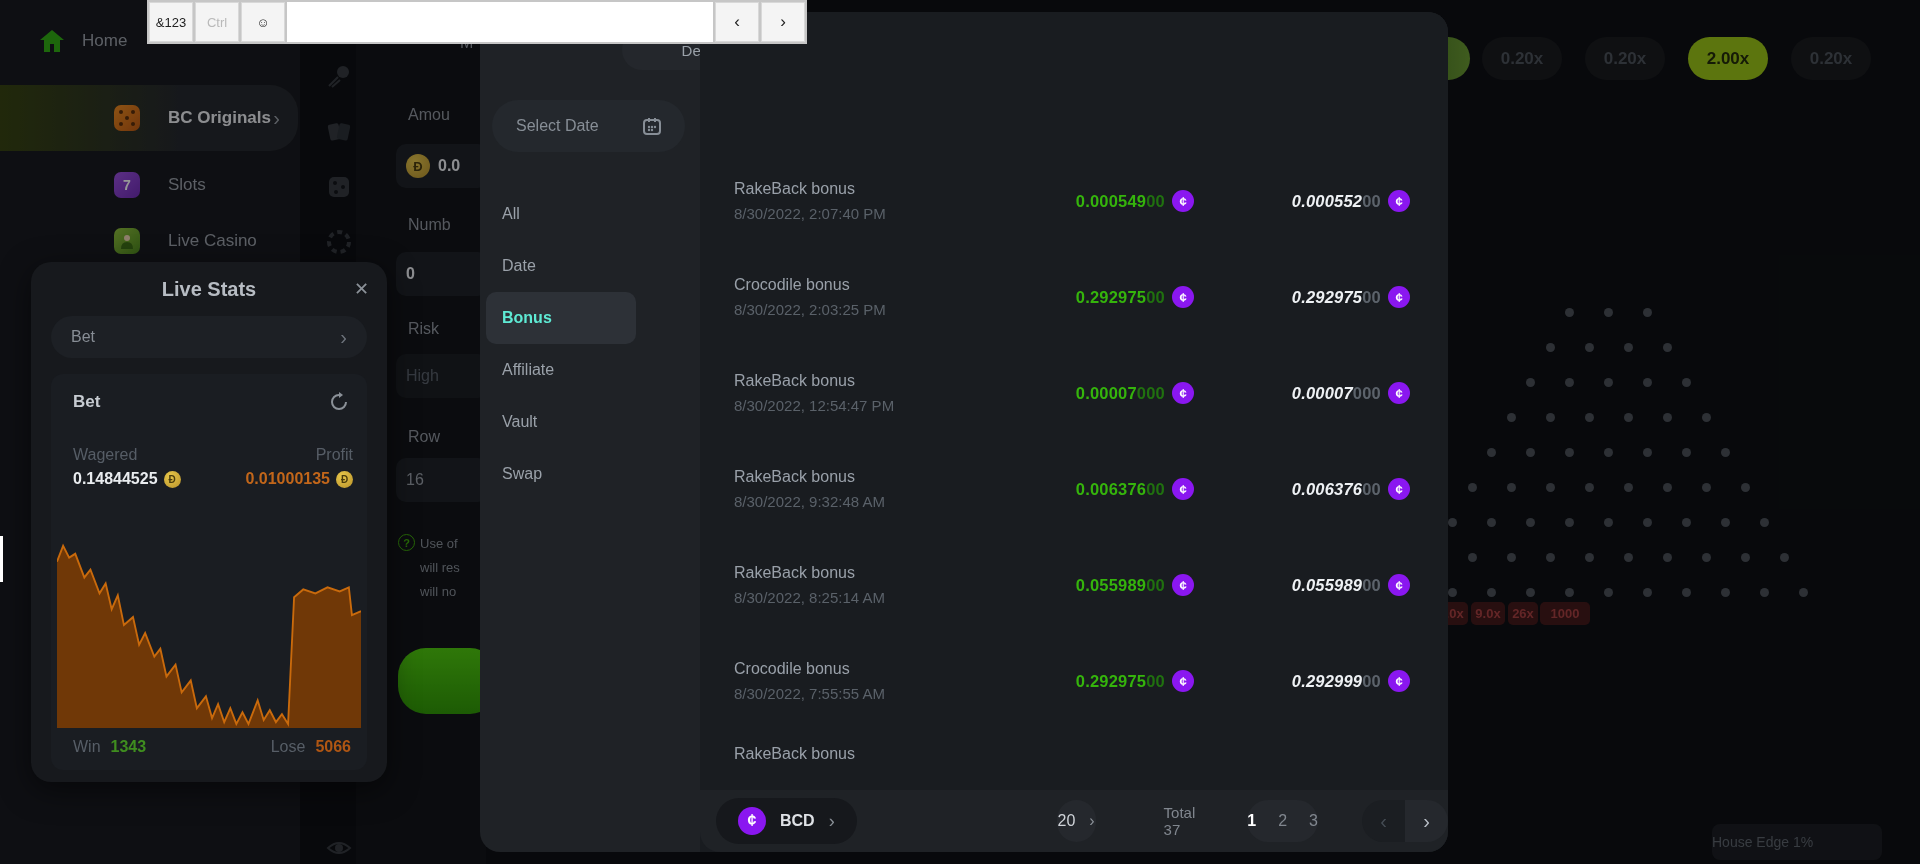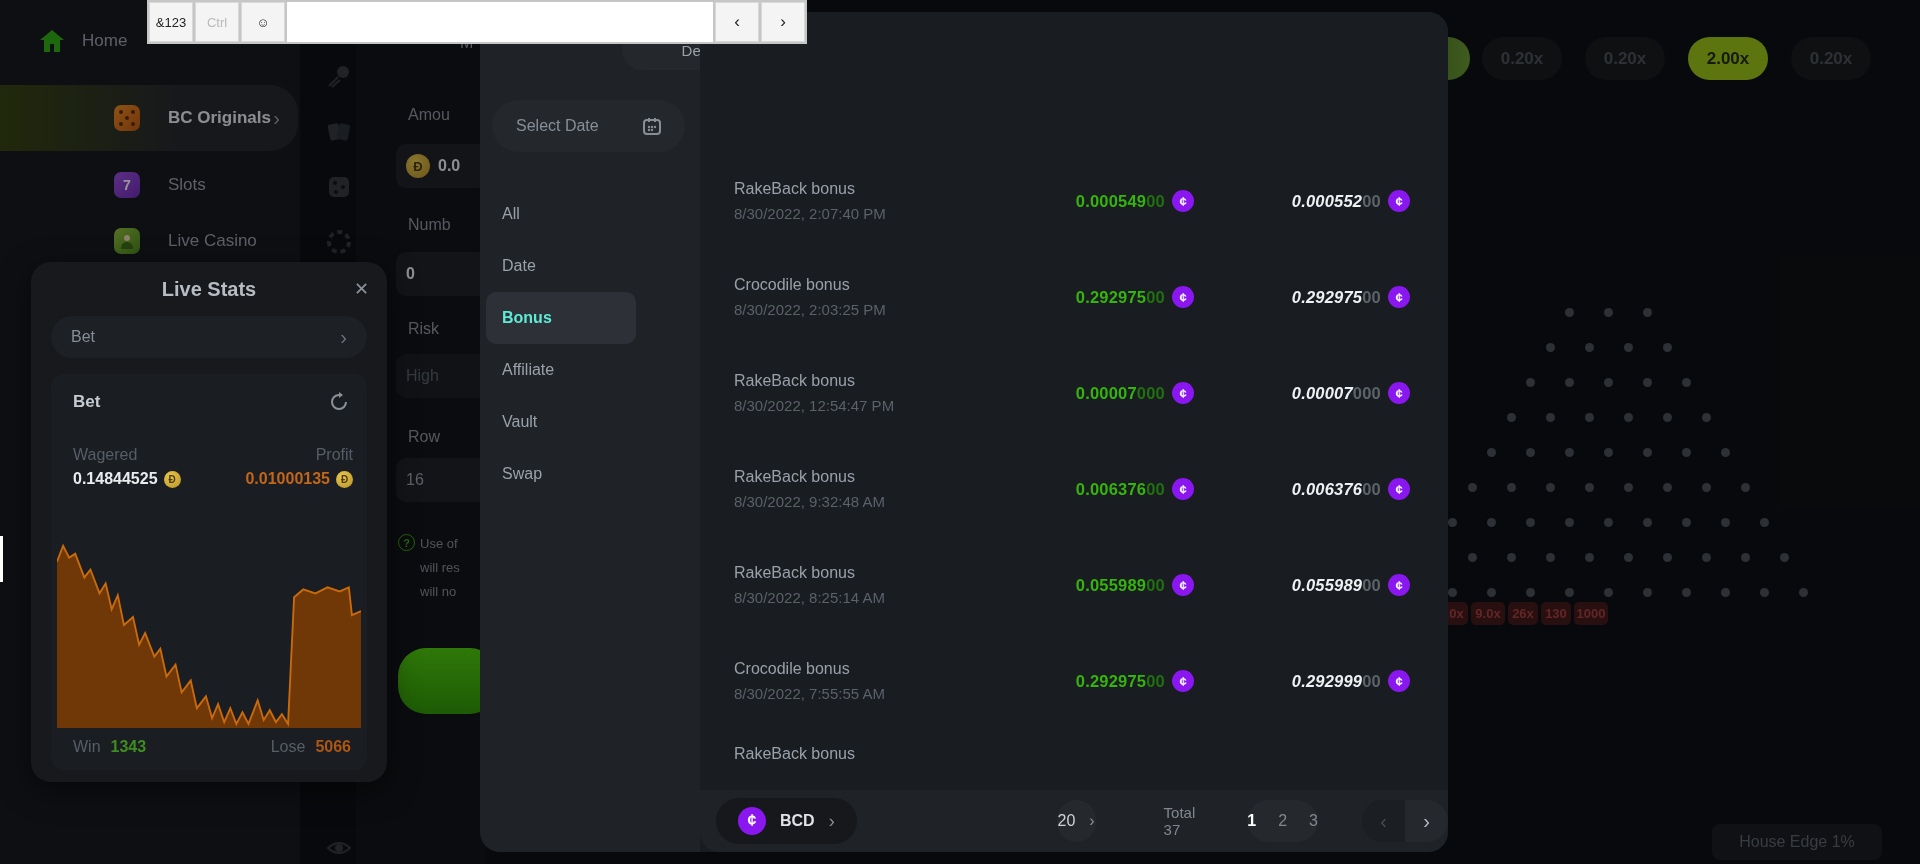--- a/index.html
+++ b/index.html
@@ -48,21 +48,21 @@
   .mult-pill { width:80px; height:43px; border-radius:22px; background:#17191b; color:#4b5158; font-weight:bold;
     font-size:17px; display:flex; align-items:center; justify-content:center; }
   .mult-pill.active { background:#9cc613; color:#222b07; }
   #mult-row { position:absolute; left:1482px; top:37px; display:flex; gap:23px; }
   .half-pill { position:absolute; left:1426px; top:37px; width:44px; height:43px; border-radius:22px;
     background:linear-gradient(90deg,#4f7d22,#6a9b30); }
   .peg { position:absolute; width:9px; height:9px; border-radius:50%; background:#4b5057; }
   .slot { position:absolute; top:602px; height:23px; border-radius:5px; background:#421717; color:#a83e3e;
     font-weight:bold; font-size:13px; display:flex; align-items:center; justify-content:center; }
   .house-edge { position:absolute; left:1712px; top:824px; width:170px; height:36px; background:#191b1f; border-radius:8px;
-    color:#5d646c; font-size:16px; display:flex; align-items:center; justify-content:center; }
+    color:#5d646c; font-size:14px; display:flex; align-items:center; }
 
   
   #overlay { position:absolute; inset:0; background:rgba(4,5,7,.42); z-index:1; }
 
   
   .livestats { position:absolute; left:31px; top:262px; width:356px; height:520px; background:#17191d;
     border-radius:20px; z-index:2; box-shadow:0 8px 30px rgba(0,0,0,.5); }
   .ls-title { position:absolute; top:16px; width:100%; text-align:center; color:#b7bcc3; font-size:20px; font-weight:bold; }
   .ls-close { position:absolute; right:18px; top:16px; color:#8b9198; font-size:18px; cursor:pointer; }
   .ls-select { position:absolute; left:20px; top:54px; width:316px; height:42px; background:#1d2025; border-radius:21px;
@@ -221,21 +221,21 @@
       <div class="peg" style="left: 1682px; top: 588px;"></div>
       <div class="peg" style="left: 1721px; top: 588px;"></div>
       <div class="peg" style="left: 1760px; top: 588px;"></div>
       <div class="peg" style="left: 1799px; top: 588px;"></div>
     </div>
   <div id="slots">
       <div class="slot" style="left: 1434px; width: 34px;">4.0x</div>
       <div class="slot" style="left: 1471px; width: 34px;">9.0x</div>
       <div class="slot" style="left: 1508px; width: 30px;">26x</div>
       <div class="slot" style="left: 1541px; width: 30px;">130</div>
-      <div class="slot" style="left: 1574px; width: 34px;">1000</div>
+      <div class="slot" style="left: 1540px; width: 50px;">1000</div>
     </div>
   <div class="house-edge">
     <span>House Edge 1%</span>
   </div>
 
   <div class="sidebar">
     <div class="nav-row nav-home">
       <svg class="house-icon" viewBox="0 0 24 22">
         <path d="M12 0 L24 10 L20 10 L20 22 L14 22 L14 14 L10 14 L10 22 L4 22 L4 10 L0 10 Z" fill="#2fae10"></path>
       </svg>

